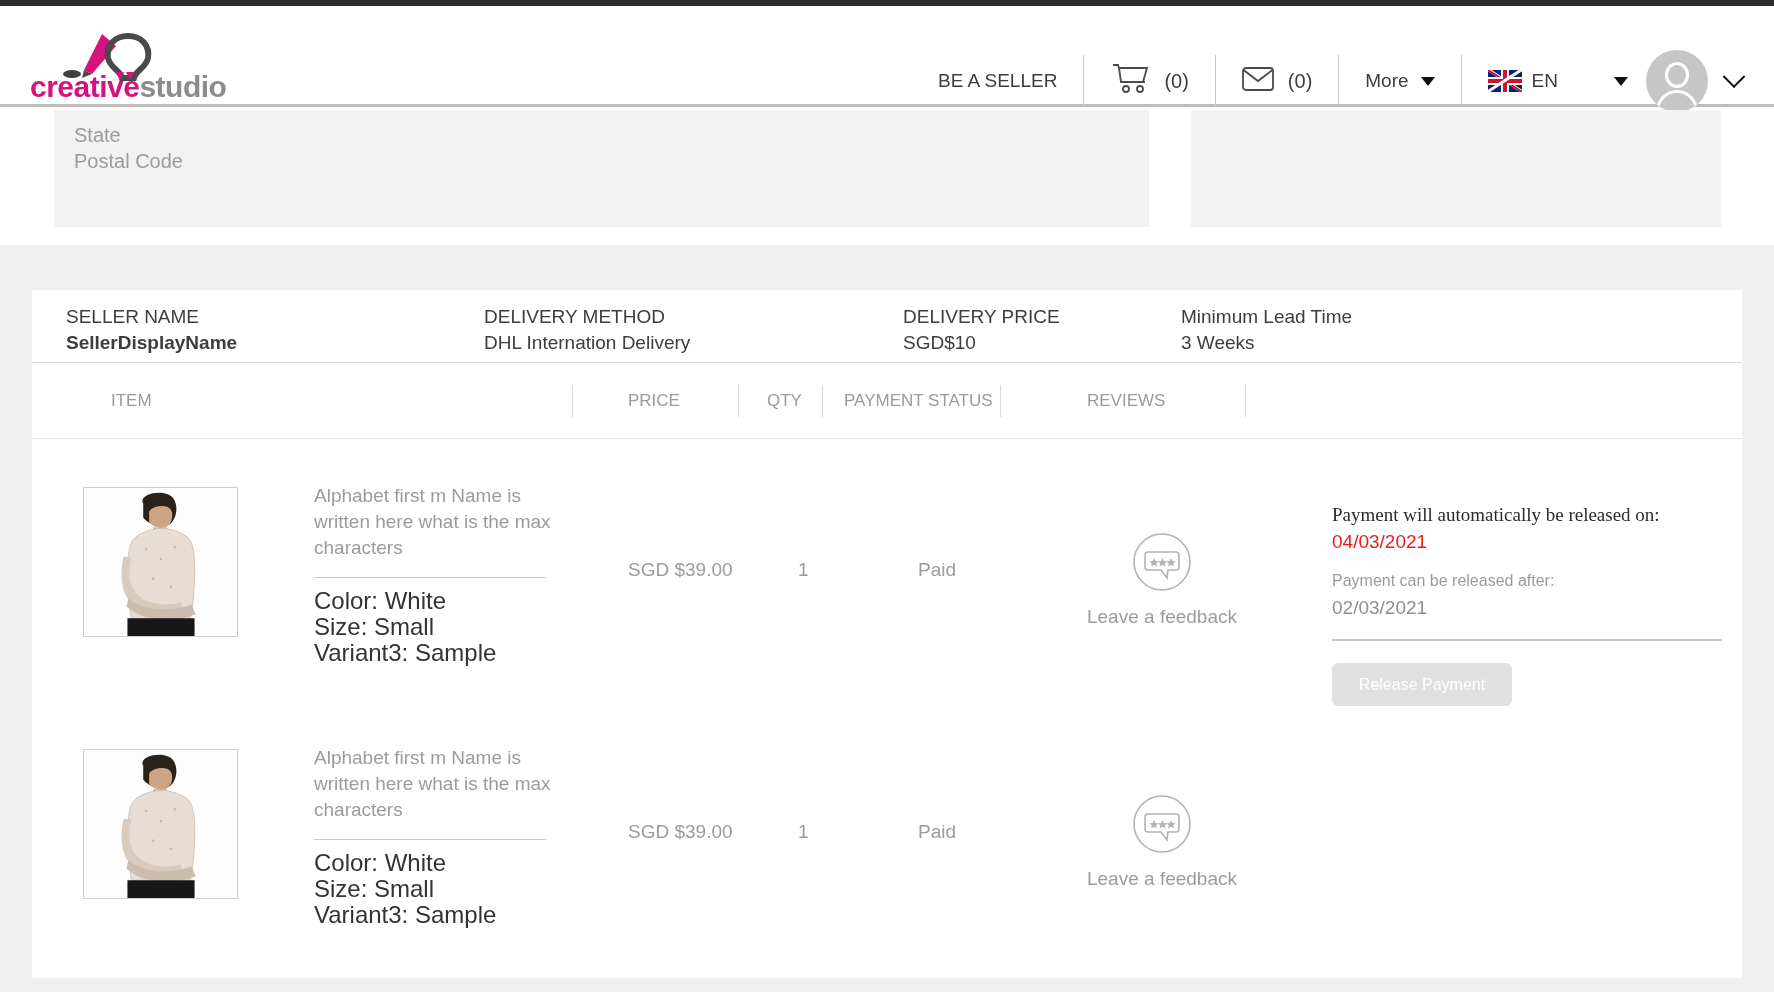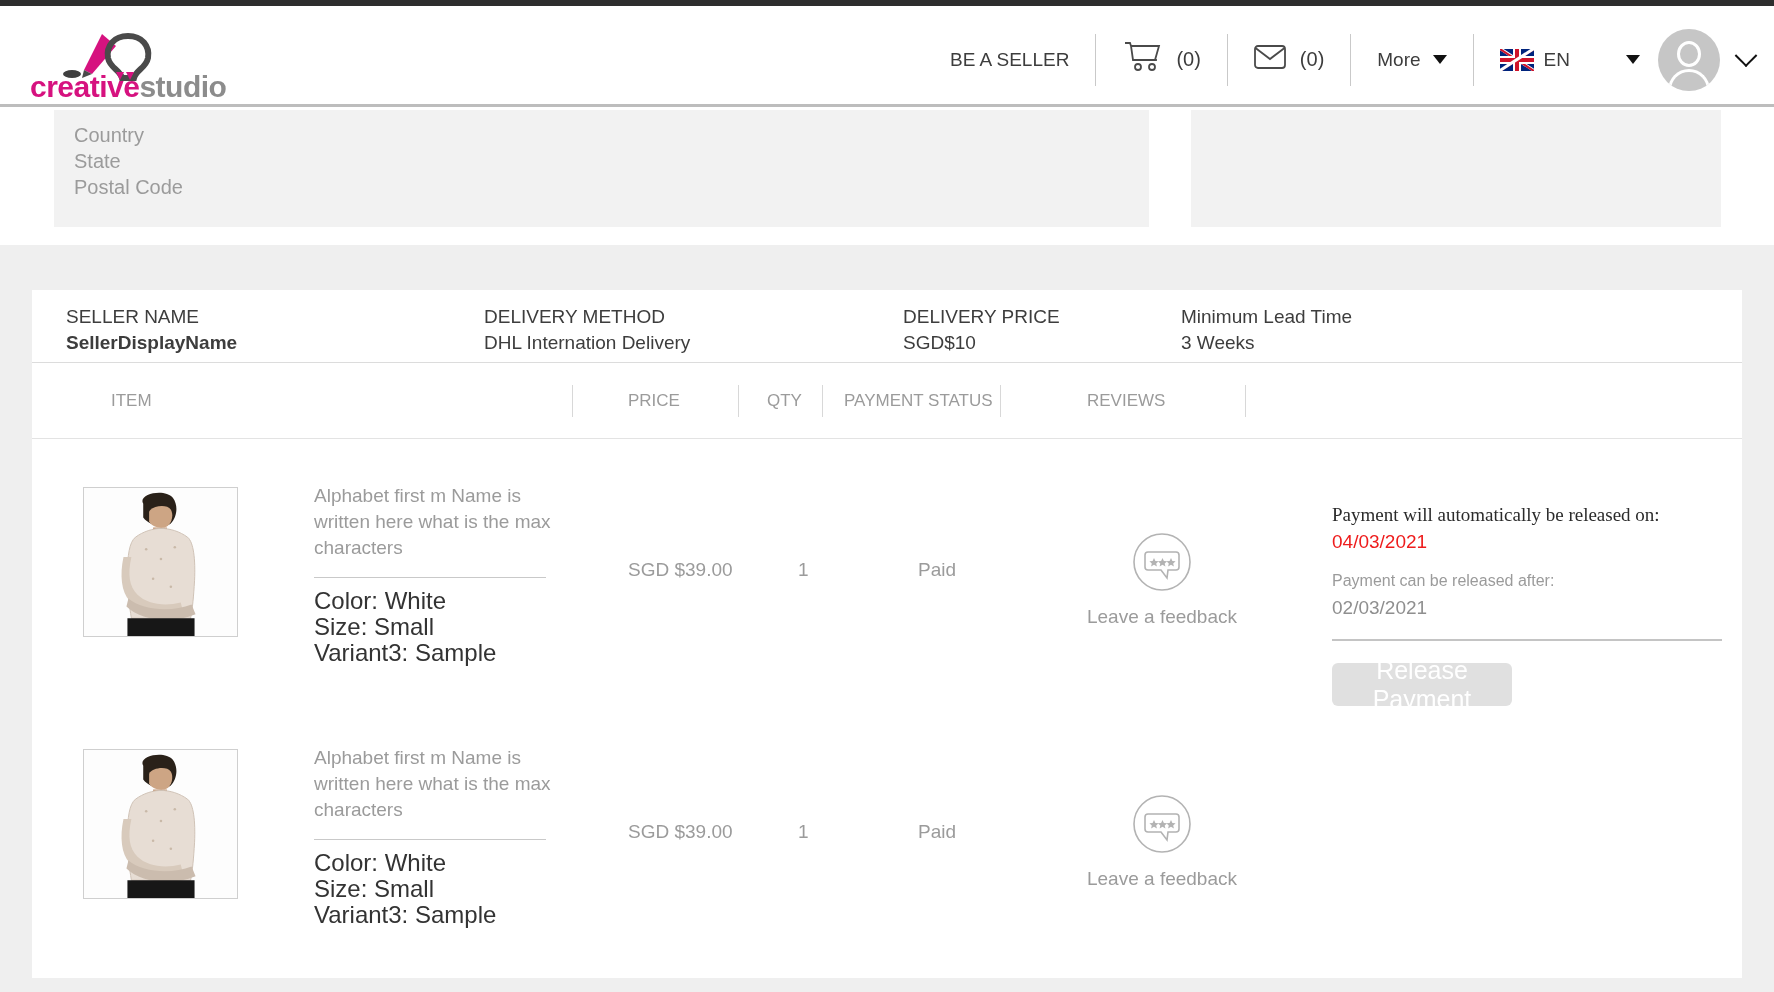--- a/index.html
+++ b/index.html
@@ -32,22 +32,22 @@
   }
   .logo-mark { position: relative; height: 48px; width: 150px; margin-left: 28px; }
   .logo-text {
     font-size: 30px; font-weight: bold; letter-spacing: -0.5px;
     line-height: 30px; margin-top: -6px;
   }
   .logo-text .c1 { color: #d6127f; }
   .logo-text .c2 { color: #8c8c8c; font-weight: bold; }
 
   .nav {
-    position: absolute; right: 10px; top: 6px; height: 95px;
-    display: flex; align-items: center;
+    position: absolute; right: 22px; top: 6px; height: 95px;
+    display: flex; align-items: flex-end;
   }
   .nav-item {
     display: flex; align-items: center; justify-content: center;
     height: 52px; padding: 0 26px;
     color: #3d3d3d; font-size: 19px; white-space: nowrap;
   }
   .nav-divider { width: 1px; height: 52px; background: #c9c9c9; }
   .count { margin-left: 14px; font-size: 20px; color: #3d3d3d; }
   .caret-down {
     width: 0; height: 0; margin-left: 12px;
@@ -160,21 +160,21 @@
   .fb-label { font-size: 19px; color: #9b9b9b; }
 
   .release-panel { position: absolute; left: 1300px; top: 62px; width: 400px; }
   .rp-line1 { font-size: 19px; color: #2b2b2b; line-height: 27px; font-family: Liberation Serif, serif; }
   .rp-date-red { font-size: 19px; color: #ee1c1c; line-height: 27px; }
   .rp-line2 { font-size: 16px; color: #9b9b9b; line-height: 27px; margin-top: 12px; }
   .rp-date2 { font-size: 19px; color: #8f8f8f; line-height: 27px; }
   .rp-sep { height: 2px; background: #c4c4c4; width: 390px; margin: 18px 0 0 0; }
   .release-btn {
     margin-top: 22px; width: 180px; height: 43px; border-radius: 6px;
-    background: #e0e0e0; color: #ffffff; font-size: 25px;
+    background: #e0e0e0; color: #ffffff; font-size: 16px;
     display: flex; align-items: center; justify-content: center;
     border: none; font-family: "Liberation Sans", sans-serif;
   }
 </style>
 </head>
 <body>
 
 <div class="page">
 
   <div class="top-strip"></div>
@@ -257,21 +257,20 @@
             <span class="body"></span>
         </span>
         <span class="chevron"></span>
       </div>
 
     </div>
   </div>
 
   <div class="address-band">
     <div class="addr-left">
-      <div class="addr-line">Country</div>
       <div class="addr-line">State</div>
       <div class="addr-line">Postal Code</div>
     </div>
     <div class="addr-right"></div>
   </div>
 
   <div class="grey-gap"></div>
 
   <div class="card">
 

